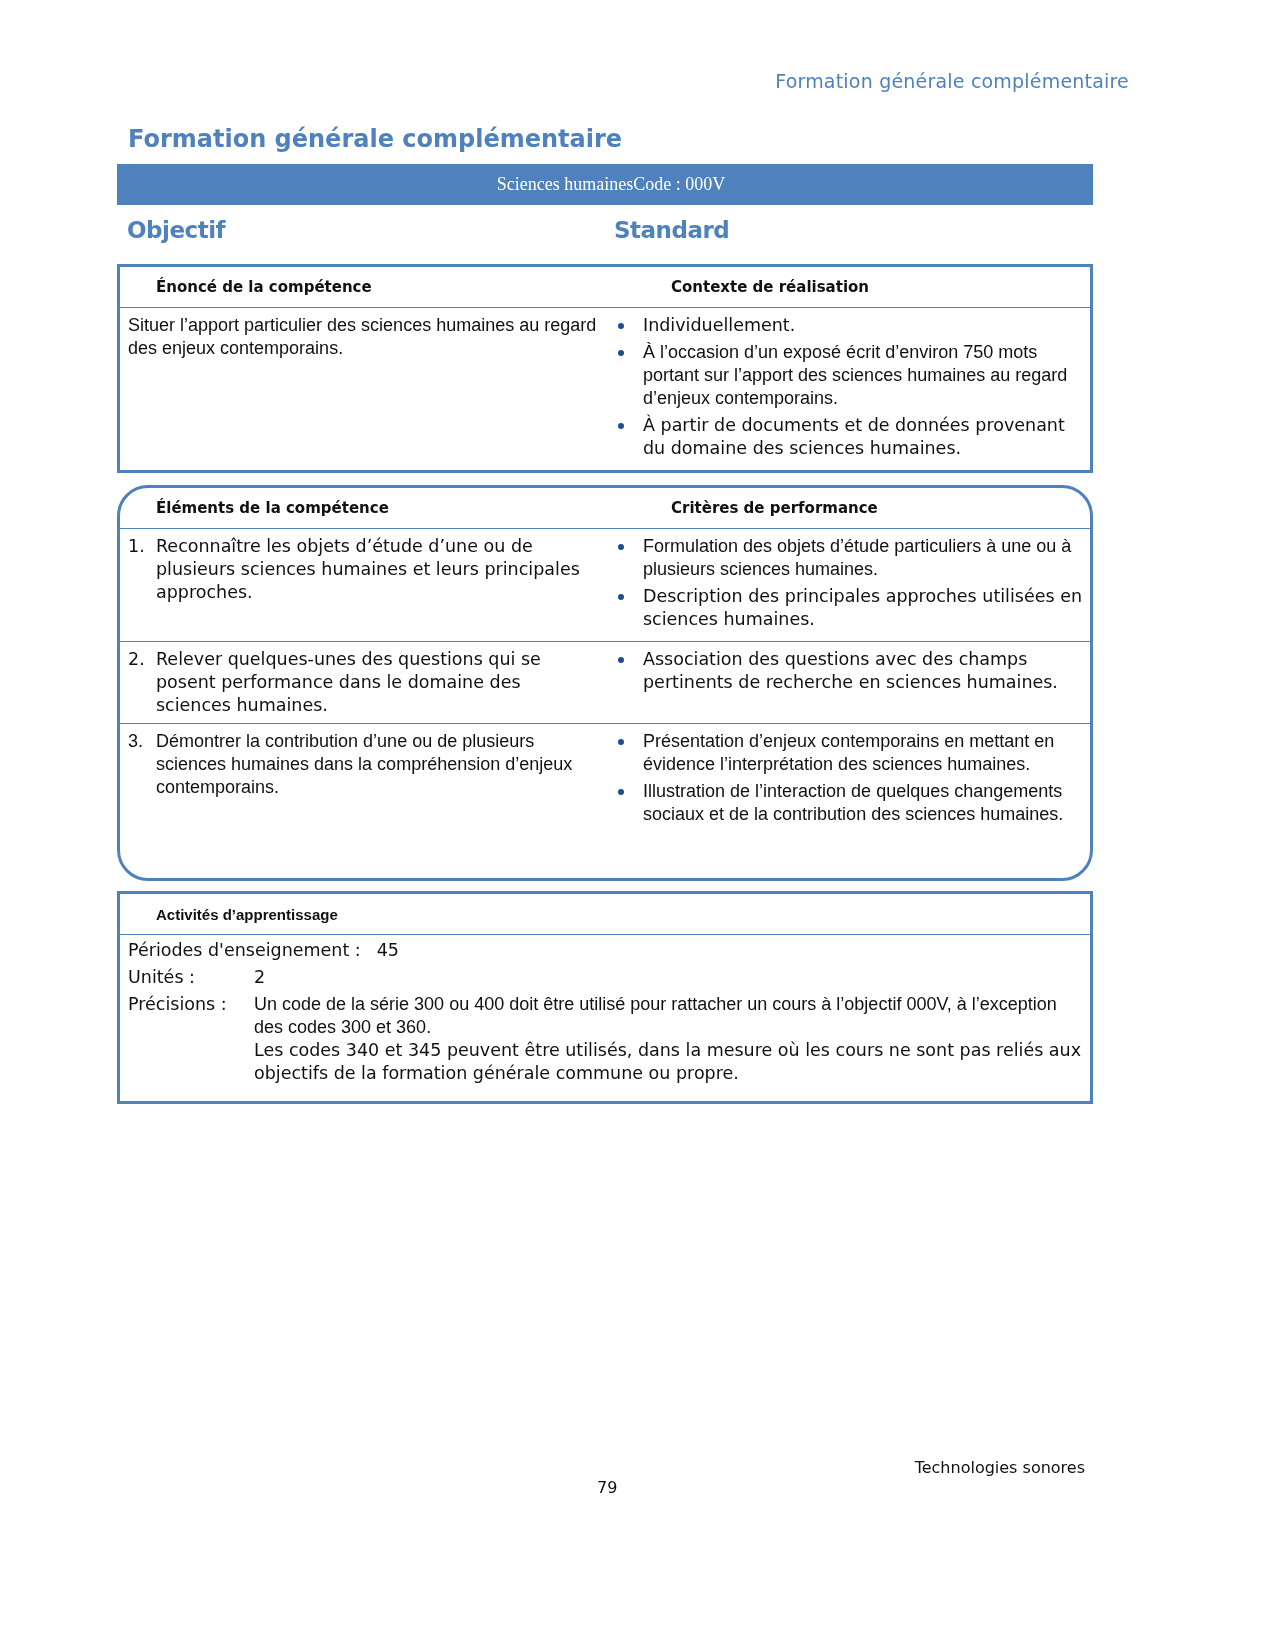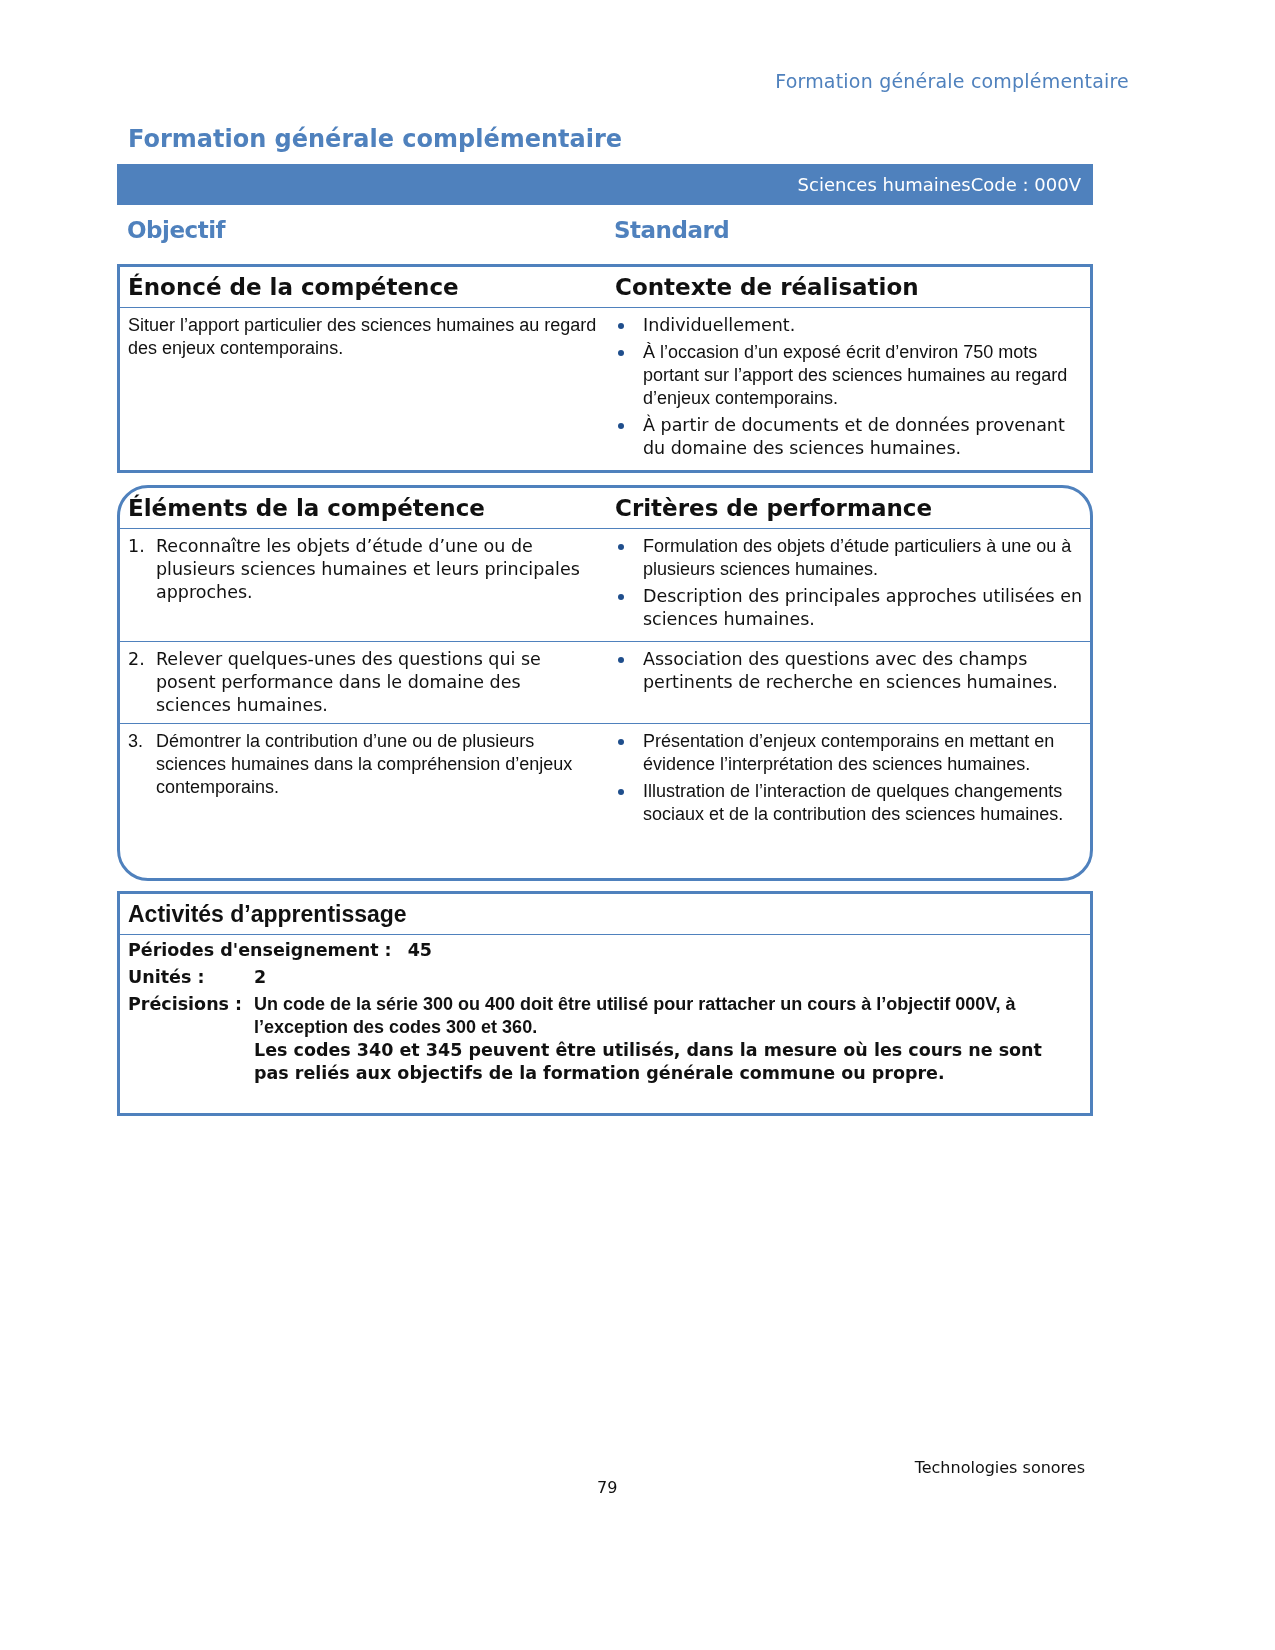--- a/index.html
+++ b/index.html
@@ -1,38 +1,38 @@
 <!DOCTYPE html>
 <html><head>
 <meta charset="utf-8">
 <style>
   html, body { margin: 0; padding: 0; background: #ffffff; }
   body { width: 1275px; height: 1650px; position: relative; font-family: "DejaVu Sans", sans-serif; color: #111; overflow: hidden; }
   .running-header { position: absolute; top: 70px; right: 146px; font-size: 19px; color: #4f81bd; letter-spacing: 0.2px; }
   .page-title { position: absolute; top: 125px; left: 128px; font-size: 24px; font-weight: bold; color: #4f81bd; margin: 0; }
-  .band { position: absolute; top: 164px; left: 117px; width: 976px; height: 41px; background: #4f81bd; color: #fff; font-size: 18px; display: flex; justify-content: flex-end; align-items: center; box-sizing: border-box; padding: 0 12px 0 24px; }
+  .band { position: absolute; top: 164px; left: 117px; width: 976px; height: 41px; background: #4f81bd; color: #fff; font-size: 18px; display: flex; justify-content: center; align-items: center; box-sizing: border-box; padding: 0 12px 0 24px; font-family: Liberation Serif, serif; }
   .col-heads { position: absolute; top: 217px; left: 117px; width: 976px; display: flex; }
   .col-heads div { font-size: 23px; font-weight: bold; color: #4f81bd; letter-spacing: -0.5px; }
   .col-heads .h-left { width: 487px; padding-left: 10px; box-sizing: border-box; }
   .col-heads .h-right { padding-left: 10px; }
   .box { position: absolute; left: 117px; width: 976px; border: 3px solid #4f81bd; box-sizing: border-box; }
   .row { display: flex; border-bottom: 1px solid #4f81bd; }
   .row:last-child { border-bottom: none; }
   .cell { box-sizing: border-box; font-size: 17.5px; line-height: 23px; }
   .cell.left { width: 487px; padding: 6px 8px 6px 8px; }
   .cell.right { flex: 1; padding: 6px 8px 6px 8px; }
-  .row.head .cell { font-weight: bold; font-size: 23px; padding: 9px 8px 8px 8px; }
+  .row.head .cell { font-weight: bold; font-size: 15px; padding: 9px 8px 8px 8px; margin-left: 28px; }
   .sans2 { font-family: "Liberation Sans", sans-serif; font-size: 18px; }
   ul.bul { list-style: none; margin: 0; padding: 0; }
   ul.bul li { position: relative; padding-left: 28px; margin-bottom: 4px; }
   ul.bul li::before { content: ""; position: absolute; left: 3px; top: 9px; width: 6px; height: 6px; border-radius: 50%; background: #1f4e8c; }
   ol.num { margin: 0; padding: 0; list-style: none; }
   ol.num li { position: relative; padding-left: 28px; }
   ol.num li .n { position: absolute; left: 0; top: 0; }
-  .act-body { padding: 4px 8px 24px 8px; font-size: 17.5px; line-height: 23px; font-weight: bold; }
+  .act-body { padding: 4px 8px 12px 8px; font-size: 17.5px; line-height: 23px; }
   .kv { display: flex; margin-bottom: 4px; }
   .kv .k { white-space: pre; }
   .kv.prec .k { width: 126px; flex: none; }
   .kv.units .k { width: 126px; flex: none; }
   .prec-lines div { font-family: "Liberation Sans", sans-serif; font-size: 18px; }
   .prec-lines div.dv { font-family: "DejaVu Sans", sans-serif; font-size: 17.5px; }
   .footer-right { position: absolute; top: 1458px; right: 190px; font-size: 16px; color: #111; }
   .page-number { position: absolute; top: 1478px; left: 597px; font-size: 16px; color: #111; }
 </style>
 </head>

